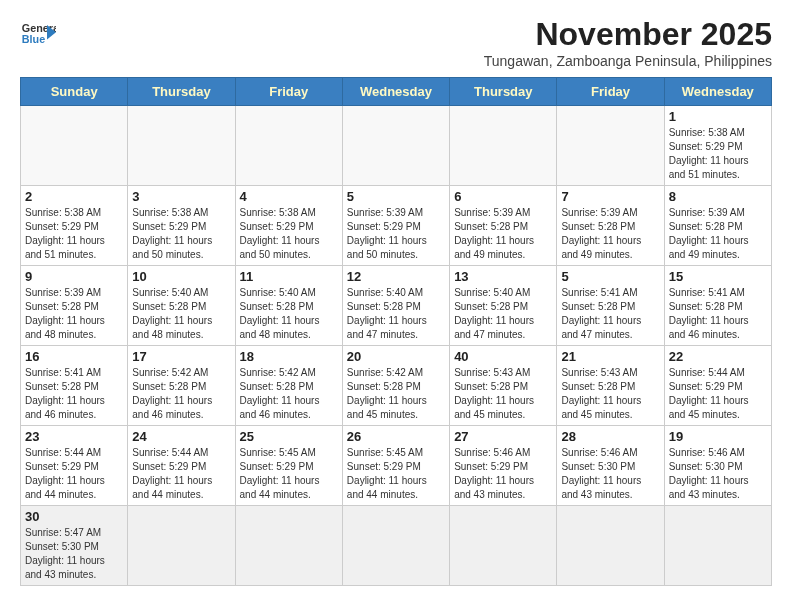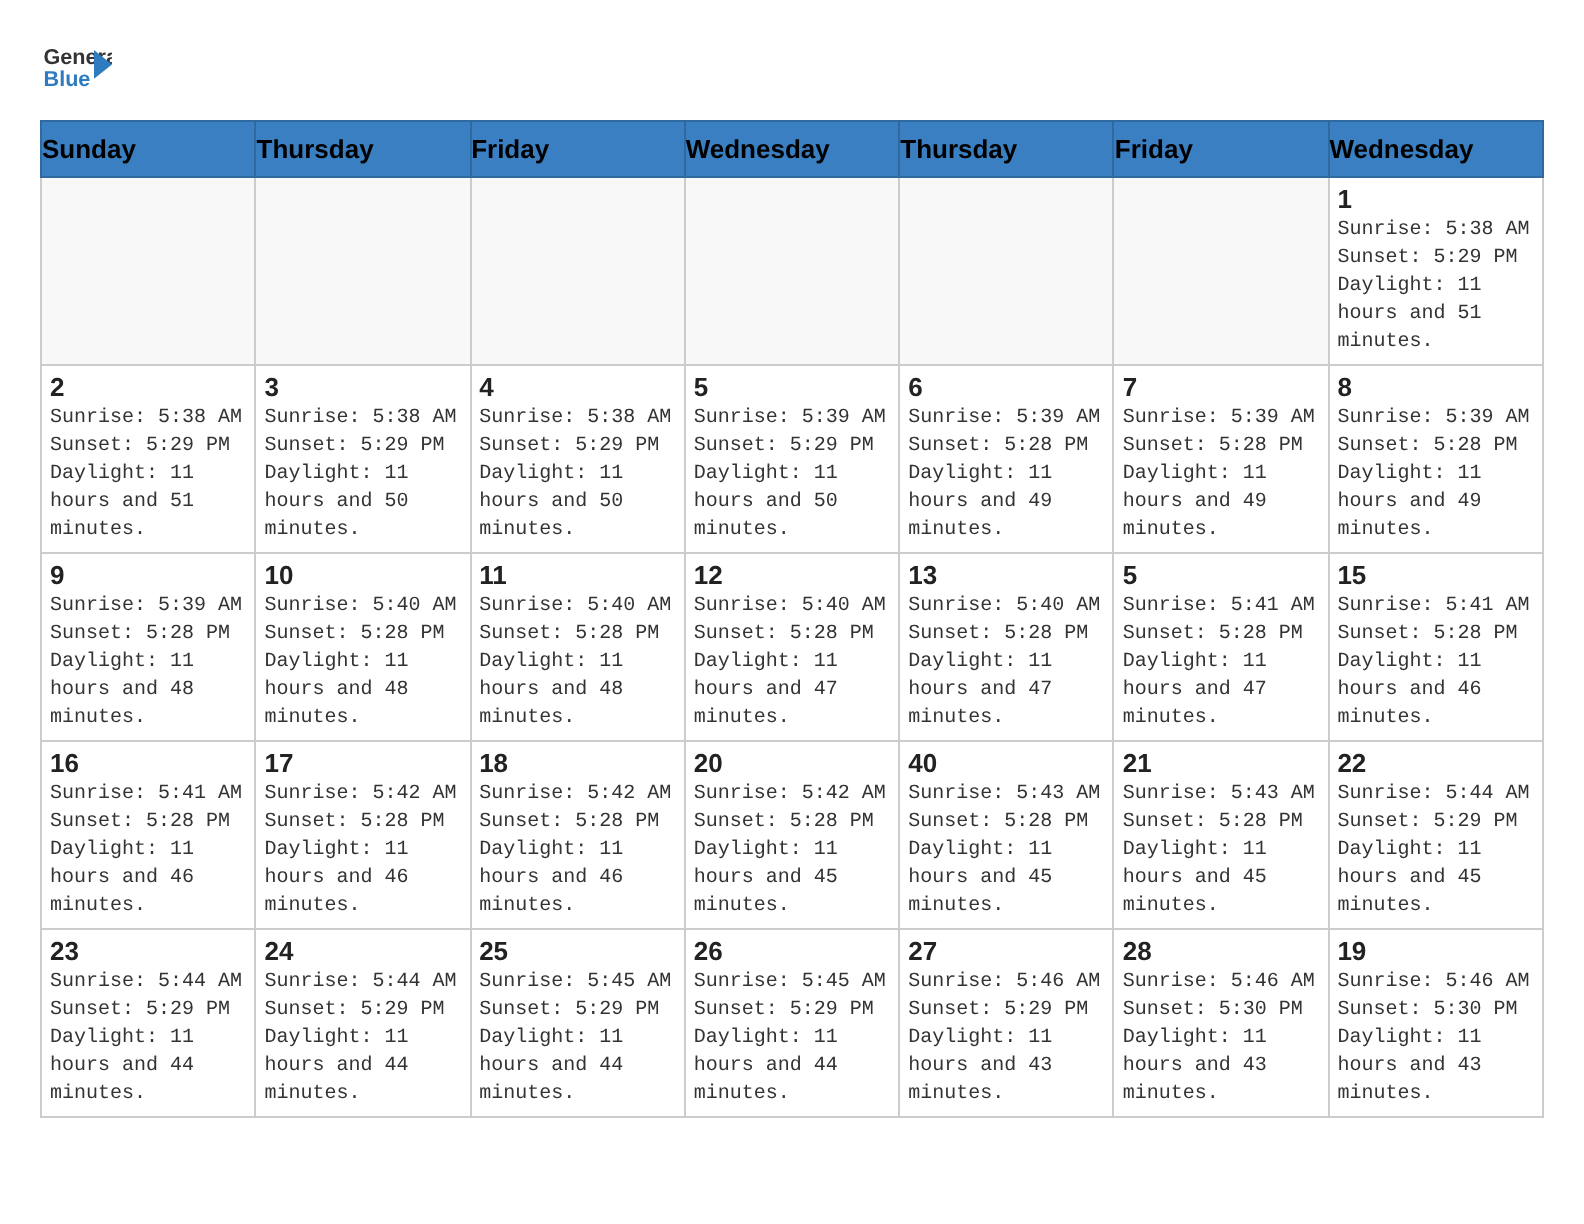--- a/index.html
+++ b/index.html
@@ -37,25 +37,25 @@
       font-size: 14px;
       color: #444;
     }
     .calendar {
       width: 100%;
       border-collapse: collapse;
       border: 1px solid #ccc;
     }
     .calendar th {
       background: #3a7fc1;
-      color: #000000;
+      color: #fef9c3;
       font-size: 13px;
       font-weight: bold;
       padding: 6px 0;
-      text-align: left;
+      text-align: center;
       border: 1px solid #2e6aa0;
     }
     .calendar td {
       vertical-align: top;
       border: 1px solid #ccc;
       padding: 3px 4px;
       width: calc(100% / 7);
       min-height: 80px;
       font-size: 10.5px;
       color: #333;
@@ -71,34 +71,37 @@
       font-size: 13px;
       font-weight: bold;
       color: #222;
       display: block;
       margin-bottom: 2px;
     }
     .day-info {
       font-size: 10px;
       color: #333;
       line-height: 1.4;
-      font-family: Liberation Mono, monospace;
     }
   </style>
 </head>
 <body>
 
 <div class="header-section">
   <div class="logo">
     <svg class="logo-icon" viewBox="0 0 40 40">
       <text x="2" y="18" font-size="12" font-weight="bold" fill="#333">General</text>
       <text x="2" y="30" font-size="12" font-weight="bold" fill="#2e7cbf">Blue</text>
       <polygon points="30,10 40,18 30,26" fill="#2e7cbf"></polygon>
     </svg>
   </div>
+  <div class="title-block">
+    <div class="month-title">November 2025</div>
+    <div class="subtitle">Tungawan, Zamboanga Peninsula, Philippines</div>
+  </div>
 </div>
 
 <table class="calendar">
   <thead>
     <tr>
       <th>Sunday</th>
       <th>Thursday</th>
       <th>Friday</th>
       <th>Wednesday</th>
       <th>Thursday</th>
@@ -354,14 +357,30 @@
       <td>
         <span class="day-number">19</span>
         <div class="day-info">
           <span>Sunrise: 5:46 AM</span><br>
           <span>Sunset: 5:30 PM</span><br>
           <span>Daylight: 11 hours and 43 minutes.</span>
         </div>
       </td>
     </tr>
 
+    <tr>
+      <td class="last-row">
+        <span class="day-number">30</span>
+        <div class="day-info">
+          <span>Sunrise: 5:47 AM</span><br>
+          <span>Sunset: 5:30 PM</span><br>
+          <span>Daylight: 11 hours and 43 minutes.</span>
+        </div>
+      </td>
+      <td class="last-row empty"></td>
+      <td class="last-row empty"></td>
+      <td class="last-row empty"></td>
+      <td class="last-row empty"></td>
+      <td class="last-row empty"></td>
+      <td class="last-row empty"></td>
+    </tr>
   </tbody>
 </table>
 
 </body></html>

